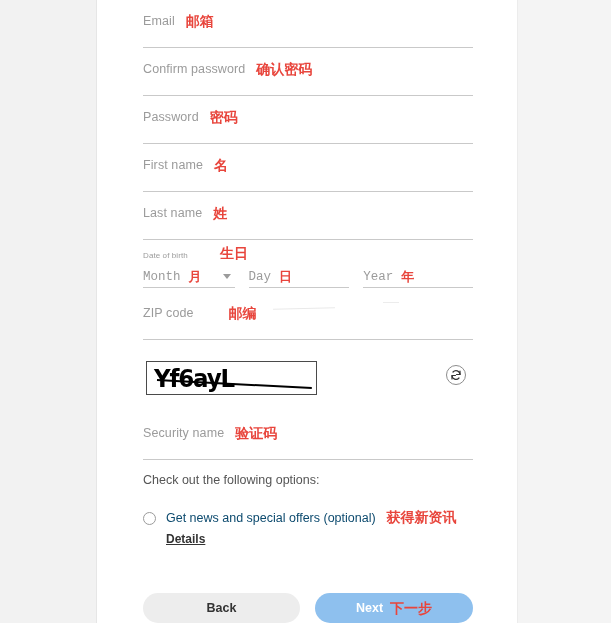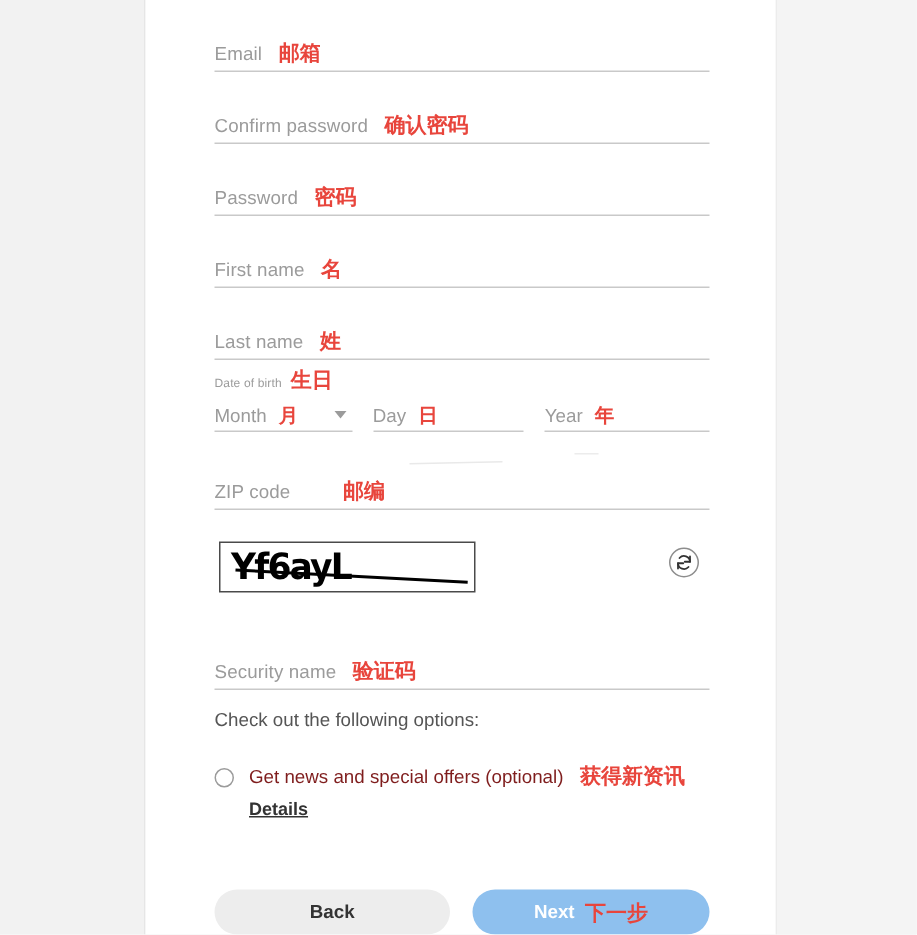--- a/index.html
+++ b/index.html
@@ -48,21 +48,21 @@
     left: 46px;
     top: 0;
     width: 330px;
   }
 
   .field {
     position: relative;
     height: 48px;
     border-bottom: 1px solid #c9c9c9;
     display: flex;
-    align-items: flex-end;
+    align-items: center;
     padding-bottom: 5px;
     box-sizing: border-box;
   }
   .field .lbl {
     font-size: 12.5px;
     color: #9b9b9b;
     letter-spacing: .1px;
     line-height: 1;
     white-space: nowrap;
   }
@@ -81,20 +81,21 @@
     position: relative;
     height: 48px;
     display: flex;
     align-items: flex-end;
   }
   #dob-float {
     position: absolute;
     left: 0; top: 6px;
     display: flex;
     align-items: baseline;
+    gap: 26px;
   }
   #dob-float .lbl {
     font-size: 8px;
     color: #9b9b9b;
     letter-spacing: .1px;
   }
   #dob-float .ann {
     font-size: 14px;
     margin-left: 6px;
   }
@@ -107,20 +108,21 @@
     box-sizing: border-box;
     position: relative;
   }
   #dob-month { width: 100px; }
   #dob-day   { width: 110px; margin-left: 14px; align-items: flex-end; }
   #dob-year  { width: 120px; margin-left: 14px; }
   .dob-cell .lbl {
     font-size: 12.5px;
     color: #9b9b9b;
     line-height: 1;
+    font-family: Liberation Mono, monospace;
   }
   .chev {
     position: absolute;
     right: 4px;
     bottom: 8px;
     width: 0; height: 0;
     border-left: 4px solid transparent;
     border-right: 4px solid transparent;
     border-top: 5px solid #9b9b9b;
   }
@@ -206,21 +208,21 @@
     background: #fff;
   }
   #option-body { margin-left: 10px; }
   #option-label-line {
     display: flex;
     align-items: baseline;
     line-height: 1;
   }
   #option-label {
     font-size: 12.5px;
-    color: #7f1d1d;
+    color: #0c4a6e;
     white-space: nowrap;
     text-align: right;
   }
   #details-link {
     display: inline-block;
     margin-top: 8px;
     font-size: 12px;
     font-weight: 700;
     color: #333;
     text-decoration: underline;

